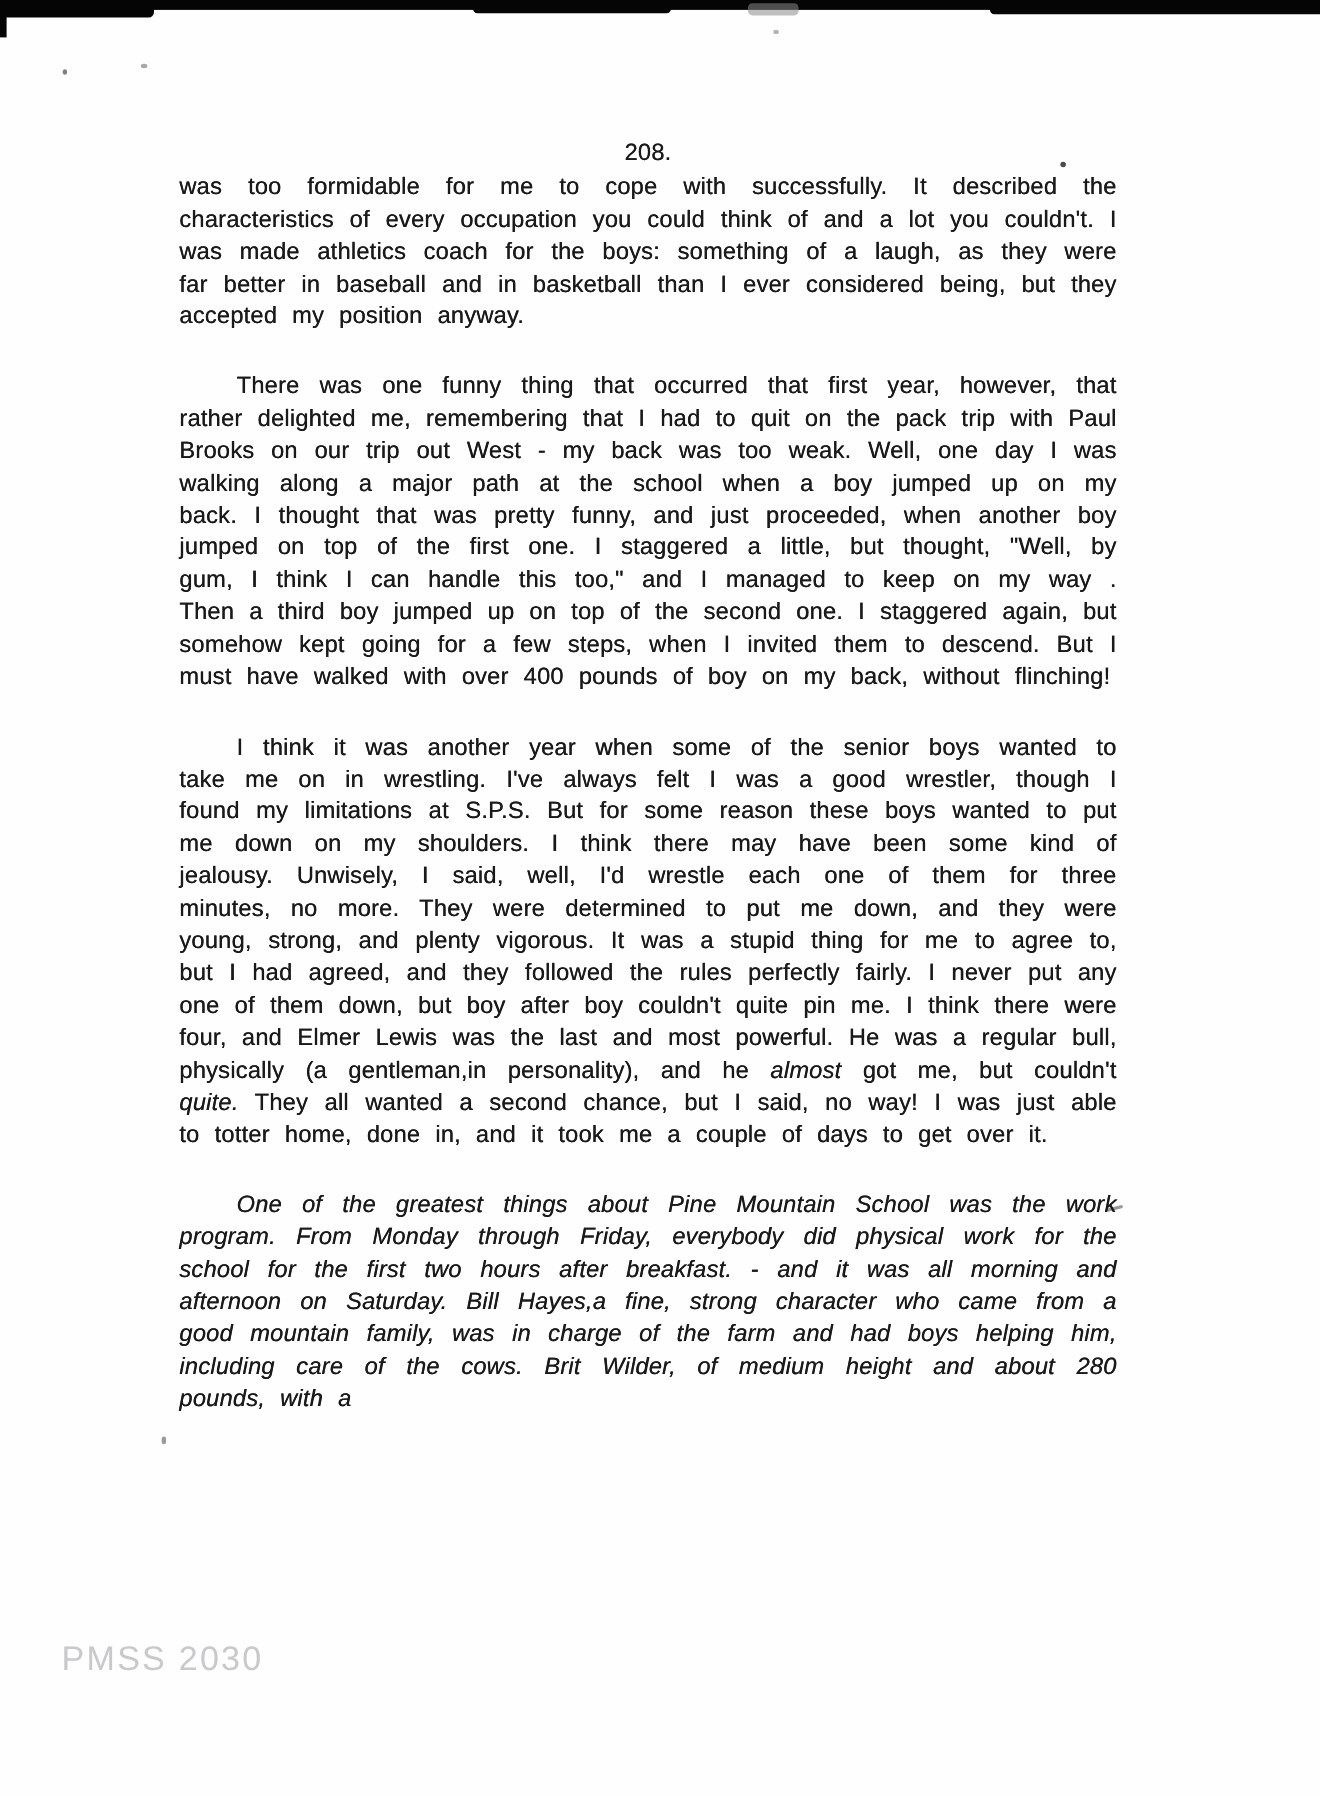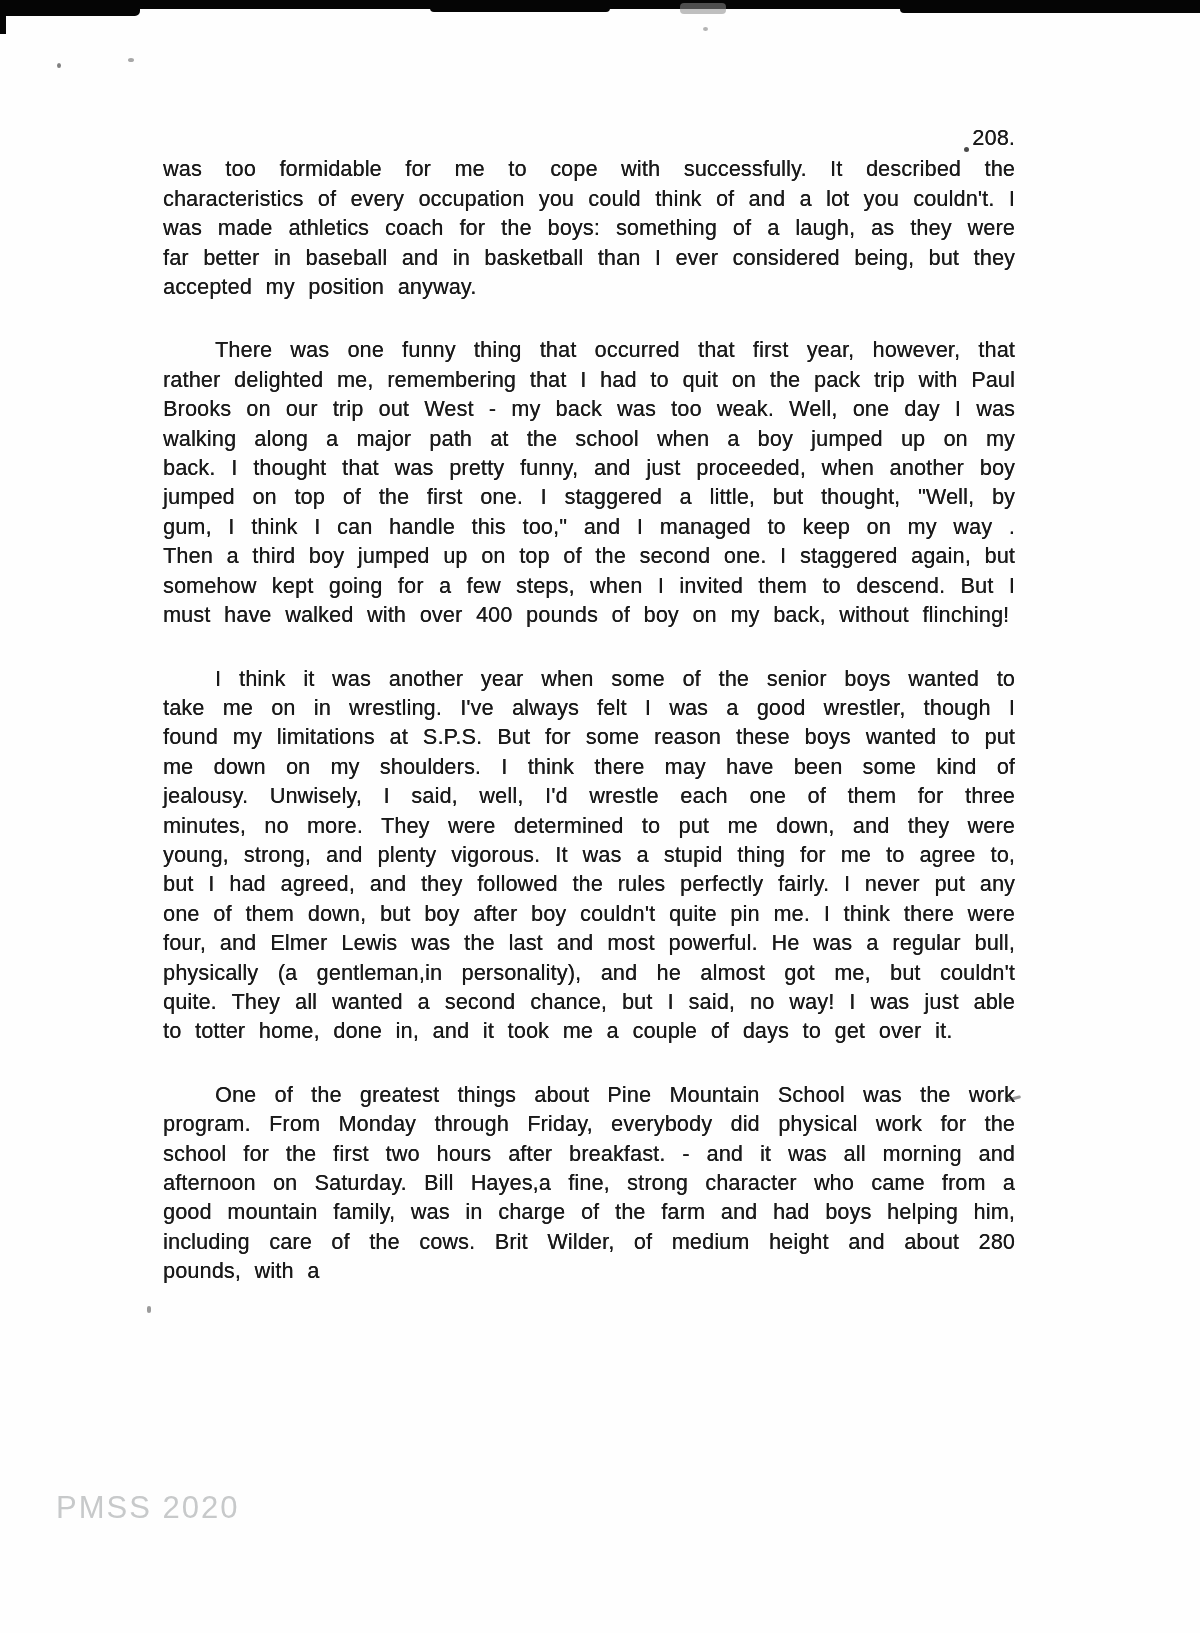--- a/index.html
+++ b/index.html
@@ -46,31 +46,31 @@
     top: 124px;
     width: 852px;
     font-size: 21.5px;
     line-height: 29.4px;
     text-align: justify;
     word-spacing: 7.5px;
     letter-spacing: 0.2px;
     text-shadow: 0.25px 0 0 currentColor;
   }
   .page-number {
-    text-align: right;
+    text-align: center;
     margin-bottom: 2px;
     word-spacing: normal;
   }
   .para {
     margin: 0 0 34px 0;
   }
-  .para:last-child { margin-bottom: 3px; }
+  .para:last-child { margin-bottom: 3px; font-style: italic; }
   .para.indent { text-indent: 52px; }
   .u { text-underline-offset: 4px; }
-  .i { }
+  .i { font-style: italic; }
 
   .watermark {
     position: absolute;
     left: 56px;
     top: 1490px;
     font-size: 31px;
     letter-spacing: 2px;
     color: #c7c9ca;
     text-shadow: none;
     word-spacing: normal;
@@ -99,15 +99,15 @@
   <div class="text-block">
     <div class="page-number">208.</div>
     <div>
         <p class="para"><span>was too formidable for me to cope with successfully. It described the characteristics of every occupation you could think of and a lot you couldn't. I was made athletics coach for the boys: something of a laugh, as they were far better in baseball and in basketball than I ever considered being, but they accepted my position anyway.</span></p>
         <p class="para indent"><span>There was one funny thing that occurred that first year, however, that rather delighted me, remembering that I had to quit on the pack trip with Paul Brooks on our trip out West - my back was too weak. Well, one day I was walking along a major path at the school when a boy jumped up on my back. I thought that was pretty funny, and just proceeded, when another boy jumped on top of the first one. I staggered a little, but thought, "Well, by gum, I think I can handle this too," and I managed to keep on my way . Then a </span><span class="u">third</span><span> boy jumped up on top of the second one. I staggered again, but somehow kept going for a few steps, when I invited them to descend. But I must have walked with over 400 pounds of boy on my back, without flinching!</span></p>
         <p class="para indent"><span>I think it was another year when some of the senior boys wanted to take me on in wrestling. I've always felt I was a good wrestler, though I found my limitations at S.P.S. But for some reason these boys wanted to put me down on my shoulders. I think there may have been some kind of jealousy. Unwisely, I said, well, I'd wrestle </span><span class="u">each one</span><span> of them for three minutes, no more. They were determined to put me down, and they were young, strong, and plenty vigorous. It was a stupid thing for me to agree to, but I had agreed, and they followed the rules perfectly fairly. I never put any one of them down, but boy after boy couldn't quite pin me. I think there were four, and Elmer Lewis was the last and most powerful. He was a regular bull, physically (a gentleman,in personality), and he </span><span class="i">almost</span><span> got me, but couldn't </span><span class="i">quite.</span><span> They all wanted a second chance, but I said, no way! I was just able to totter home, done in, and it took me a couple of days to get over it.</span></p>
         <p class="para indent"><span>One of the greatest things about Pine Mountain School was the work program. From Monday through Friday, everybody did physical work for the school for the first two hours after breakfast. - and it was all morning and afternoon on Saturday. Bill Hayes,a fine, strong character who came from a good mountain family, was in charge of the farm and had boys helping him, including care of the cows. Brit Wilder, of medium height and about 280 pounds, with a</span></p>
       </div>
   </div>
 
-  <div class="watermark">PMSS 2020</div>
+  <div class="watermark">PMSS 2030</div>
 
 </div>
 
 </body></html>

